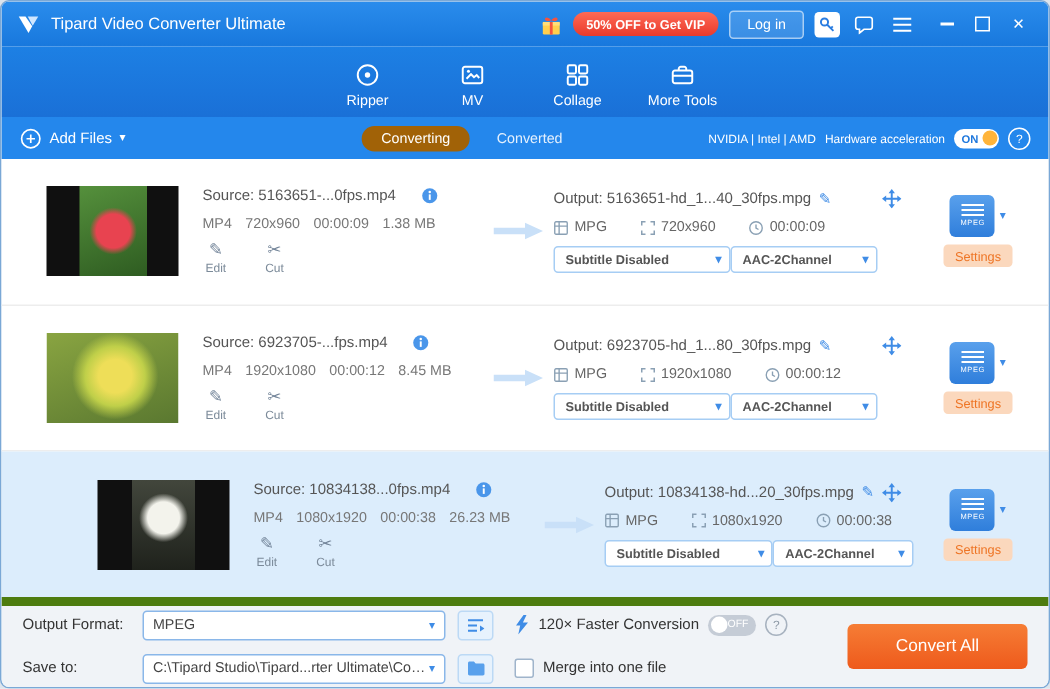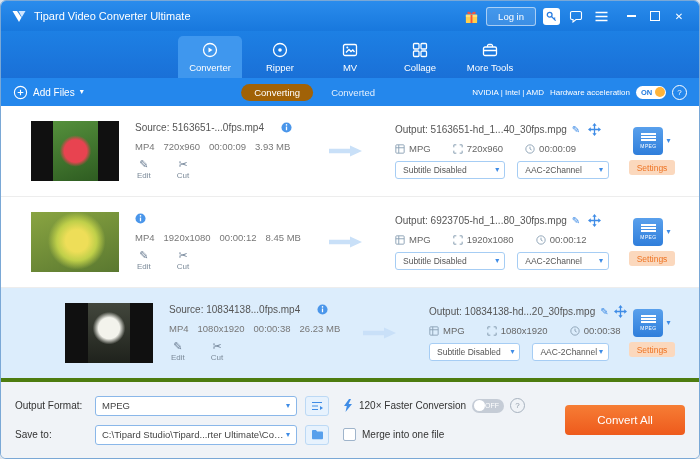--- a/index.html
+++ b/index.html
@@ -52,42 +52,42 @@
   .thumb-0 .pic{width:45px;background:radial-gradient(circle at 50% 50%,#e84350 0 30%,rgba(232,67,80,0) 42%),linear-gradient(160deg,#55903c,#2e5c21);}
   .thumb-1 .pic{width:88px;background:radial-gradient(circle at 52% 48%,#eede58 0 20%,#bfcf49 36%,rgba(191,207,73,0) 52%),linear-gradient(160deg,#89a441,#5a7830);}
   .thumb-2 .pic{width:42px;background:radial-gradient(circle at 50% 42%,#f3f3ec 0 26%,rgba(243,243,236,0) 40%),linear-gradient(180deg,#42463c,#1f221c);}
   .src-col{width:188px;margin-left:16px;flex:none;font-size:10px;color:#555;}
   .src-line1{display:flex;align-items:center;gap:17px;white-space:nowrap;text-align:center;}
   .meta{display:flex;gap:9px;font-size:9.5px;color:#777;margin:8px 0 7px;white-space:nowrap;}
   .tools{display:flex;gap:26px;margin-left:2px;}
   .tool{display:flex;flex-direction:column;align-items:center;gap:1px;font-size:8px;color:#7b8a99;cursor:pointer;}
   .tool .glyph{font-size:11px;line-height:11px;color:#6f8196;}
   .flow-arrow{flex:none;margin:0 6px;}
-  .out-col{flex:1;min-width:0;margin-left:26px;}
+  .out-col{flex:1;min-width:0;}
   .out-line1{display:flex;align-items:center;gap:5px;font-size:10px;color:#555;padding-right:8px;white-space:nowrap;}
   .pencil{color:#3f8ce6;font-size:10px;cursor:pointer;}
   .move{margin-left:auto;cursor:pointer;}
   .chips{display:flex;gap:22px;margin:7px 0;font-size:9.5px;color:#666;align-items:center;white-space:nowrap;}
   .chip{display:flex;align-items:center;gap:4px;}
-  .dds{display:flex;gap:12px;}
+  .dds{display:flex;font-weight:bold;}
   .dd{height:18px;background:#fff;border:1px solid #a6cdf4;border-radius:3px;display:flex;align-items:center;
       justify-content:space-between;padding:0 5px 0 7px;font-size:8.5px;color:#555;cursor:pointer;box-sizing:border-box;}
   .dd.sub{width:118px;}
   .dd.aud{width:98px;}
   .chev{color:#3f8ce6;font-size:8px;line-height:8px;}
   .right-col{width:78px;flex:none;display:flex;flex-direction:column;align-items:center;gap:5px;margin:0 8px 0 4px;}
   .profile{display:flex;align-items:center;gap:3px;cursor:pointer;}
   .profile-btn{width:30px;height:28px;border-radius:4px;background:linear-gradient(180deg,#59a0ec,#2f7edb);
                display:flex;flex-direction:column;align-items:center;justify-content:center;gap:2px;color:#fff;}
   .pb-bars{width:15px;height:8px;background:repeating-linear-gradient(180deg,#fff 0 1.6px,transparent 1.6px 3.2px);}
   .pb-label{font-size:5px;letter-spacing:.4px;}
   .settings-btn{width:46px;height:15px;background:#fbd8bd;color:#ee7424;font-size:8.5px;border-radius:3px;
                 display:grid;place-items:center;cursor:pointer;}
   
-  .footer{height:80px;flex:none;background:#f0f3f7;border-top:4px solid #4d7c0f;display:flex;align-items:center;
+  .footer{height:60px;flex:none;background:#f0f3f7;border-top:6px solid #4d7c0f;display:flex;align-items:center;
           padding:0 14px;gap:10px;box-sizing:border-box;}
   .f-left{flex:1;display:flex;flex-direction:column;gap:7px;}
   .f-row{display:flex;align-items:center;gap:8px;height:22px;}
   .f-label{width:72px;font-size:10px;color:#333;flex:none;}
   .f-dd{width:202px;height:20px;background:#fff;border:1px solid #8ab7e9;border-radius:3px;display:flex;
         align-items:center;justify-content:space-between;padding:0 6px;font-size:9.5px;color:#444;cursor:pointer;
         box-sizing:border-box;white-space:nowrap;overflow:hidden;}
   .sq-btn{width:24px;height:20px;background:#e7f2fd;border:1px solid #bcd9f5;border-radius:3px;display:grid;
           place-items:center;cursor:pointer;box-sizing:border-box;}
   .fast{display:flex;align-items:center;gap:6px;font-size:10px;color:#333;margin-left:6px;white-space:nowrap;}
@@ -116,20 +116,21 @@
     <span class="win-title">Tipard Video Converter Ultimate</span>
     <span class="tb-spacer"></span>
     <span>
       <svg width="15" height="15" viewBox="0 0 16 16">
           <rect x="2" y="6" width="12" height="9" rx="1" fill="#ffcf4d"></rect>
           <rect x="2" y="6" width="12" height="2.6" fill="#ffde7a"></rect>
           <rect x="7" y="6" width="2" height="9" fill="#f4533f"></rect>
           <path d="M8 5C6 2 3 2.6 3.6 4.4 4 5.6 6.5 5.4 8 5zm0 0c2-3 5-2.4 4.4-.6C12 5.6 9.5 5.4 8 5z" fill="#f4533f"></path>
         </svg>
     </span>
+    <span class="promo">50% OFF to Get VIP</span>
     <button class="login">Log in</button>
     <span class="key-btn">
       <svg width="11" height="11" viewBox="0 0 12 12">
           <circle cx="4" cy="4" r="2.6" fill="none" stroke="#2a7de1" stroke-width="1.4"></circle>
           <path d="M6 6l4.5 4.5M8.6 8.6l1.4-1.4" stroke="#2a7de1" stroke-width="1.4" fill="none"></path>
         </svg>
     </span>
     <span class="icon-btn">
       <svg width="14" height="13" viewBox="0 0 14 13" fill="none" stroke="#fff" stroke-width="1.1">
           <path d="M1.5 3A1.5 1.5 0 0 1 3 1.5h8A1.5 1.5 0 0 1 12.5 3v5A1.5 1.5 0 0 1 11 9.5H7l-3 2.5V9.5H3A1.5 1.5 0 0 1 1.5 8z"></path>
@@ -145,29 +146,20 @@
           <span class="min-line"></span>
         </span>
       <span class="wc">
           <span class="max-sq"></span>
         </span>
       <span class="wc">✕</span>
     </span>
   </header>
 
   <nav class="tabbar">
-    <div class="tab active">
-      <span>
-        <svg width="18" height="18" viewBox="0 0 18 18">
-            <circle cx="9" cy="9" r="6.5" fill="none" stroke="#fff" stroke-width="1.3"></circle>
-            <path d="M7.5 6.5 11.5 9 7.5 11.5z" fill="#fff"></path>
-          </svg>
-      </span>
-      <span>Converter</span>
-    </div>
     <div class="tab">
       <span>
         <svg width="18" height="18" viewBox="0 0 18 18">
             <circle cx="9" cy="9" r="6.5" fill="none" stroke="#fff" stroke-width="1.3"></circle>
             <circle cx="9" cy="9" r="1.8" fill="#fff"></circle>
           </svg>
       </span>
       <span>Ripper</span>
     </div>
     <div class="tab">
@@ -240,21 +232,21 @@
                 <circle cx="6" cy="6" r="5.5" fill="#4a96ea"></circle>
                 <rect x="5.3" y="5" width="1.4" height="4" fill="#fff"></rect>
                 <circle cx="6" cy="3.2" r=".9" fill="#fff"></circle>
               </svg>
           </span>
         </div>
         <div class="meta">
           <span>MP4</span>
           <span>720x960</span>
           <span>00:00:09</span>
-          <span>3.93 MB</span>
+          <span>1.38 MB</span>
         </div>
         <div class="tools">
           <span class="tool">
             <span class="glyph">✎</span>
             <span>Edit</span>
           </span>
           <span class="tool">
             <span class="glyph">✂</span>
             <span>Cut</span>
           </span>
@@ -319,20 +311,21 @@
         <span class="settings-btn">Settings</span>
       </div>
     </section>
 
     <section class="file-row">
       <div class="thumb thumb-1">
           <div class="pic"></div>
         </div>
       <div class="src-col">
         <div class="src-line1">
+          <span>Source: 6923705-...fps.mp4</span>
           <span>
             <svg width="11" height="11" viewBox="0 0 12 12">
                 <circle cx="6" cy="6" r="5.5" fill="#4a96ea"></circle>
                 <rect x="5.3" y="5" width="1.4" height="4" fill="#fff"></rect>
                 <circle cx="6" cy="3.2" r=".9" fill="#fff"></circle>
               </svg>
           </span>
         </div>
         <div class="meta">
           <span>MP4</span>

